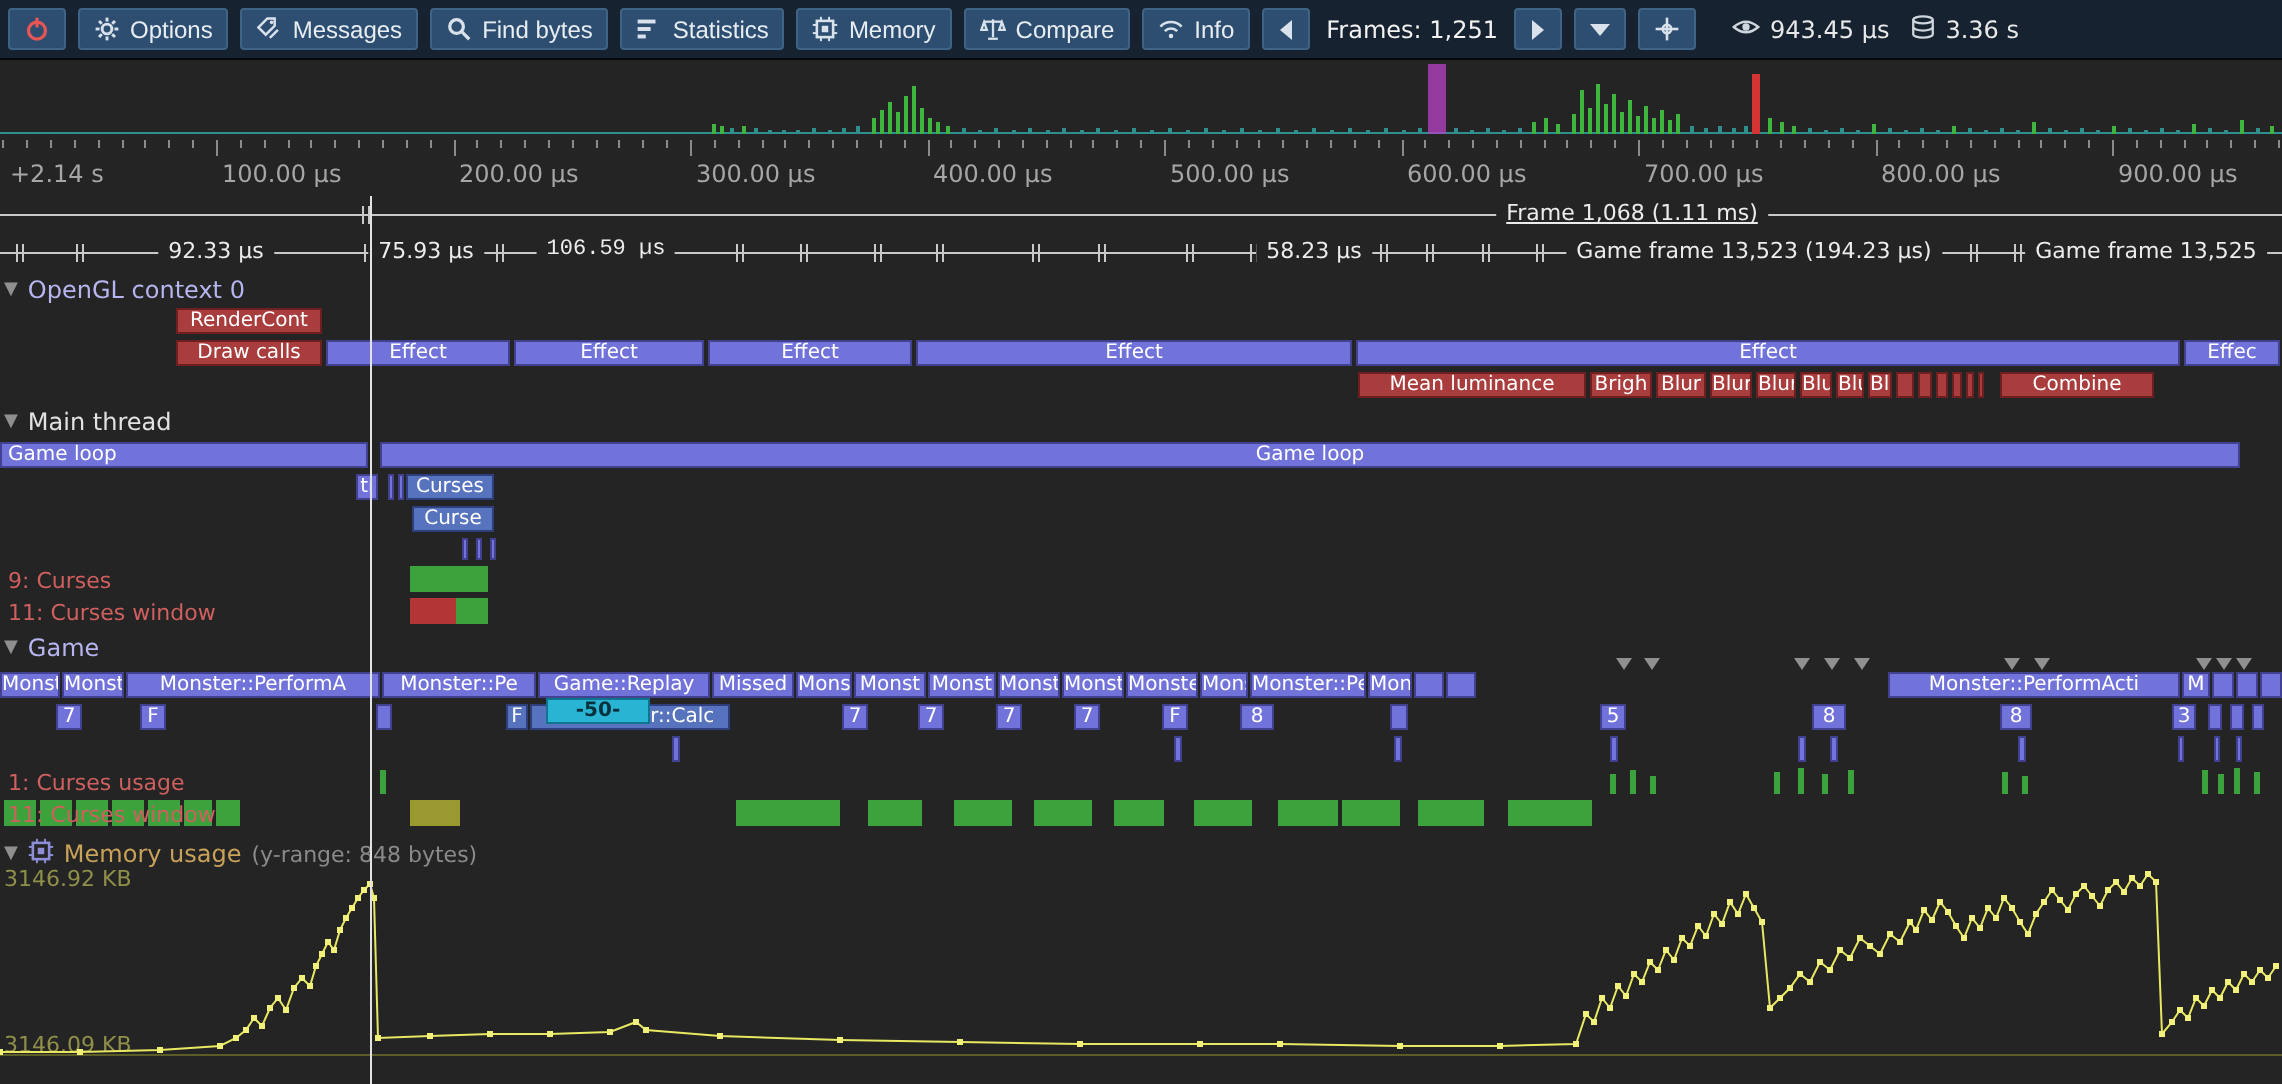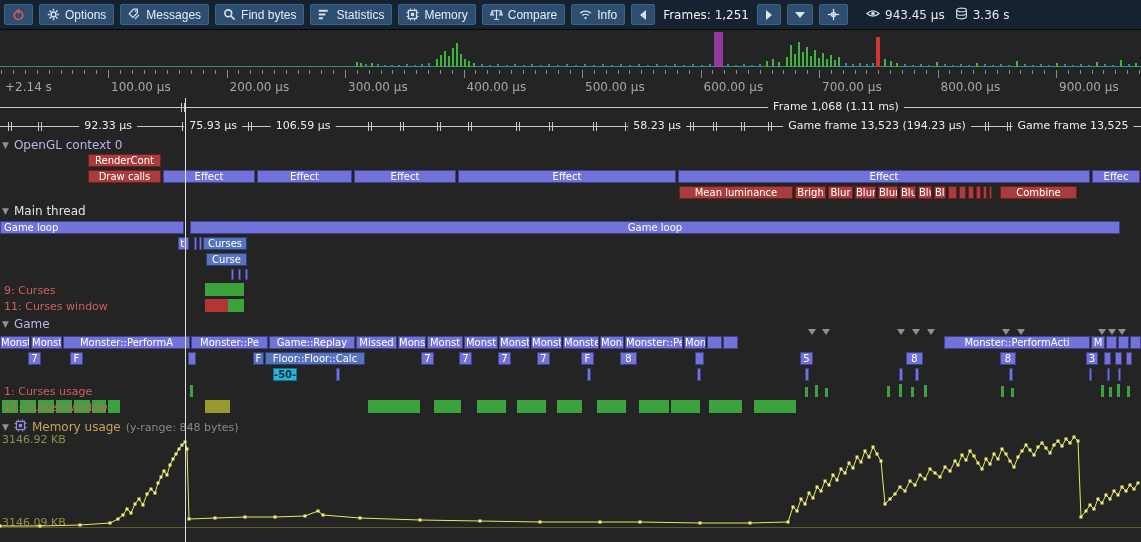--- a/index.html
+++ b/index.html
@@ -414,21 +414,21 @@
     <div class="rlabel" style="left: 348px;">300.00 µs</div>
     <div class="rlabel" style="left: 466.5px;">400.00 µs</div>
     <div class="rlabel" style="left: 585px;">500.00 µs</div>
     <div class="rlabel" style="left: 703.5px;">600.00 µs</div>
     <div class="rlabel" style="left: 822px;">700.00 µs</div>
     <div class="rlabel" style="left: 940.5px;">800.00 µs</div>
     <div class="rlabel" style="left: 1059px;">900.00 µs</div>
     <div class="fline" style="top: 107px; left: 0px; width: 1141px;"></div>
     <div class="ftick" style="left: 181px; top: 103px;"></div>
     <div class="ftick" style="left: 184px; top: 103px;"></div>
-    <div class="flabel" style="left: 836px; top: 100px;">Frame 1,068 (1.11 ms)</div>
+    <div class="flabel" style="left: 816px; top: 100px; text-decoration: underline;">Frame 1,068 (1.11 ms)</div>
     <div class="fline" style="top: 126px; left: 0px; width: 1141px;"></div>
     <div class="ftick" style="left: 8px; top: 122px;"></div>
     <div class="ftick" style="left: 11px; top: 122px;"></div>
     <div class="ftick" style="left: 38px; top: 122px;"></div>
     <div class="ftick" style="left: 41px; top: 122px;"></div>
     <div class="ftick" style="left: 182px; top: 122px;"></div>
     <div class="ftick" style="left: 185px; top: 122px;"></div>
     <div class="ftick" style="left: 248px; top: 122px;"></div>
     <div class="ftick" style="left: 251px; top: 122px;"></div>
     <div class="ftick" style="left: 368px; top: 122px;"></div>
@@ -454,21 +454,21 @@
     <div class="ftick" style="left: 741px; top: 122px;"></div>
     <div class="ftick" style="left: 744px; top: 122px;"></div>
     <div class="ftick" style="left: 768px; top: 122px;"></div>
     <div class="ftick" style="left: 771px; top: 122px;"></div>
     <div class="ftick" style="left: 985px; top: 122px;"></div>
     <div class="ftick" style="left: 988px; top: 122px;"></div>
     <div class="ftick" style="left: 1007px; top: 122px;"></div>
     <div class="ftick" style="left: 1010px; top: 122px;"></div>
     <div class="flabel" style="left: 108px; top: 119px;">92.33 µs</div>
     <div class="flabel" style="left: 213px; top: 119px;">75.93 µs</div>
-    <div class="flabel" style="left: 303px; top: 119px;">106.59 µs</div>
+    <div class="flabel" style="left: 303px; top: 119px; font-family: Liberation Mono, monospace;">106.59 µs</div>
     <div class="flabel" style="left: 657px; top: 119px;">58.23 µs</div>
     <div class="flabel" style="left: 877px; top: 119px;">Game frame 13,523 (194.23 µs)</div>
     <div class="flabel" style="left: 1073px; top: 119px;">Game frame 13,525</div>
     <div class="vline" style="left: 185px; top: 98px; height: 444px;"></div>
     <div class="hdr" style="top: 139px;">
       <span class="tri">▼</span>
       <span class="hlabel" style="color: rgb(183, 181, 239);">OpenGL context 0</span>
     </div>
     <div class="zone z-r" style="left: 88px; top: 154px; width: 73px;">RenderCont</div>
     <div class="zone z-r" style="left: 88px; top: 170px; width: 73px;">Draw calls</div>
@@ -560,21 +560,21 @@
     <div class="zone z-p" style="left: 581px; top: 352px; width: 13px;">F</div>
     <div class="zone z-p" style="left: 620px; top: 352px; width: 17px;">8</div>
     <div class="zone z-p" style="left: 695px; top: 352px; width: 9px;"></div>
     <div class="zone z-p" style="left: 800px; top: 352px; width: 13px;">5</div>
     <div class="zone z-p" style="left: 906px; top: 352px; width: 17px;">8</div>
     <div class="zone z-p" style="left: 1000px; top: 352px; width: 16px;">8</div>
     <div class="zone z-p" style="left: 1086px; top: 352px; width: 12px;">3</div>
     <div class="zone z-p" style="left: 1104px; top: 352px; width: 7px;"></div>
     <div class="zone z-p" style="left: 1115px; top: 352px; width: 7px;"></div>
     <div class="zone z-p" style="left: 1126px; top: 352px; width: 6px;"></div>
-    <div class="zone z-cy" style="left: 273px; top: 368px; width: 24px;">-50-</div>
+    <div class="zone z-cy" style="left: 273px; top: 349px; width: 52px;">-50-</div>
     <div class="zone z-p" style="left: 336px; top: 368px; width: 4px;"></div>
     <div class="zone z-p" style="left: 587px; top: 368px; width: 4px;"></div>
     <div class="zone z-p" style="left: 697px; top: 368px; width: 4px;"></div>
     <div class="zone z-p" style="left: 805px; top: 368px; width: 4px;"></div>
     <div class="zone z-p" style="left: 899px; top: 368px; width: 4px;"></div>
     <div class="zone z-p" style="left: 915px; top: 368px; width: 4px;"></div>
     <div class="zone z-p" style="left: 1009px; top: 368px; width: 4px;"></div>
     <div class="zone z-p" style="left: 1089px; top: 368px; width: 3px;"></div>
     <div class="zone z-p" style="left: 1107px; top: 368px; width: 3px;"></div>
     <div class="zone z-p" style="left: 1118px; top: 368px; width: 3px;"></div>

